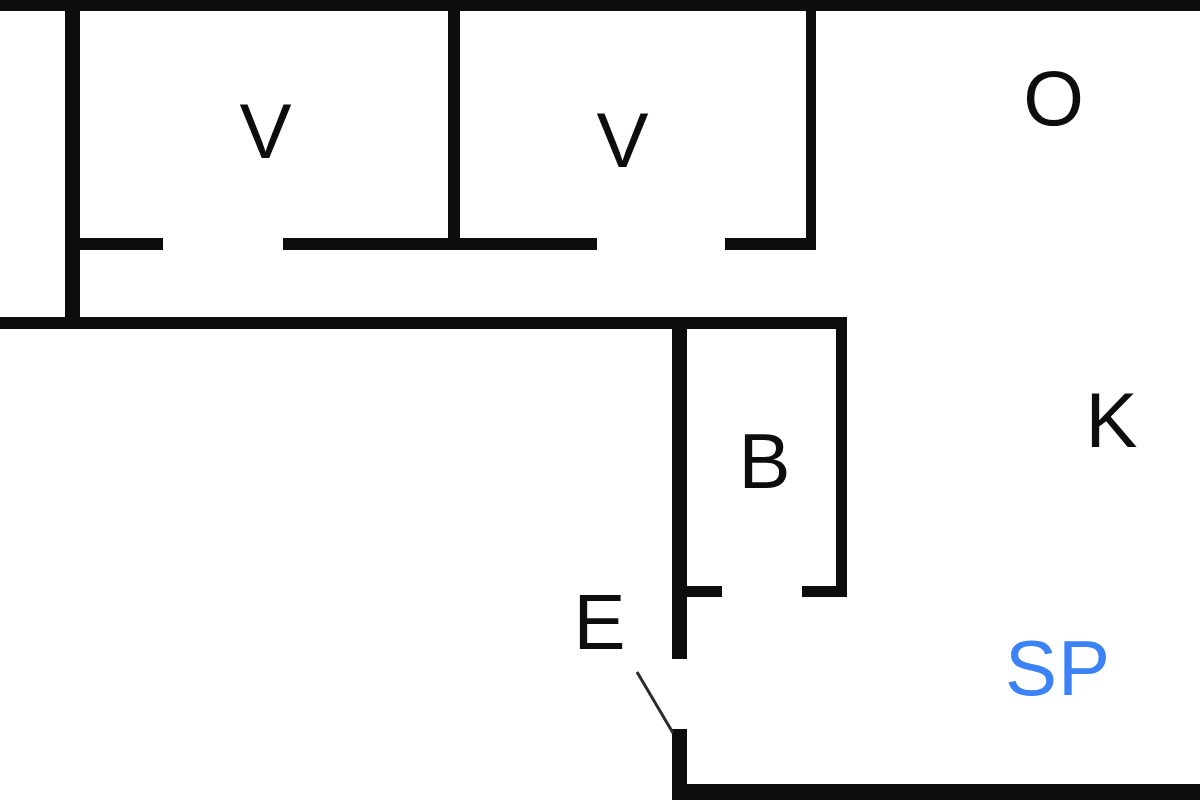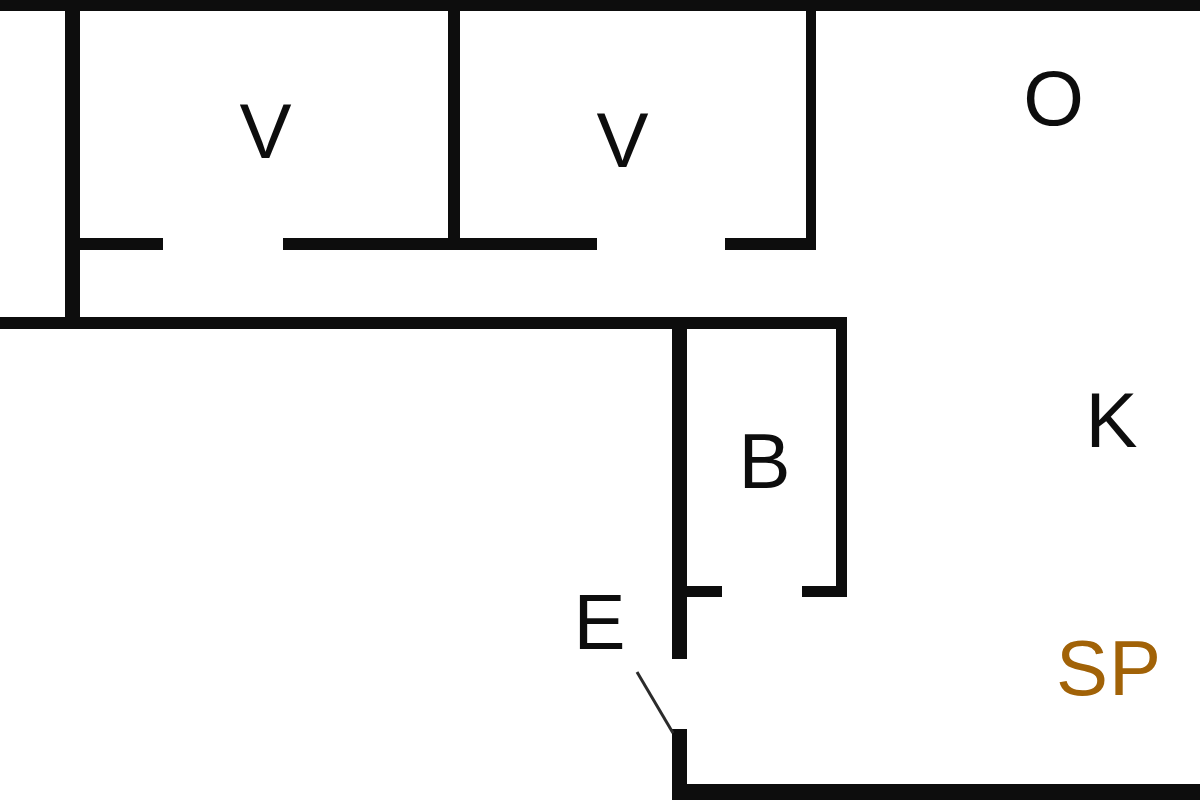--- a/index.html
+++ b/index.html
@@ -62,15 +62,15 @@
   <svg class="door-svg" viewBox="0 0 1200 800" xmlns="http://www.w3.org/2000/svg">
     <line stroke-width="3" stroke-linecap="butt" x1="637" y1="672" x2="673" y2="733" stroke="#2b2b2b"></line>
   </svg>
   <div>
       <div class="room-label" style="left: 266px; top: 131px; color: rgb(13, 13, 13);">V</div>
       <div class="room-label" style="left: 623px; top: 140px; color: rgb(13, 13, 13);">V</div>
       <div class="room-label" style="left: 1054px; top: 98px; color: rgb(13, 13, 13);">O</div>
       <div class="room-label" style="left: 1112px; top: 420px; color: rgb(13, 13, 13);">K</div>
       <div class="room-label" style="left: 765px; top: 461px; color: rgb(13, 13, 13);">B</div>
       <div class="room-label" style="left: 600px; top: 622px; color: rgb(13, 13, 13);">E</div>
-      <div class="room-label" style="left: 1109px; top: 668px; color: #a16207;">SP</div>
+      <div class="room-label" style="left: 1058px; top: 668px; color: #3b82f6;">SP</div>
     </div>
 </div>
 
 </body></html>

